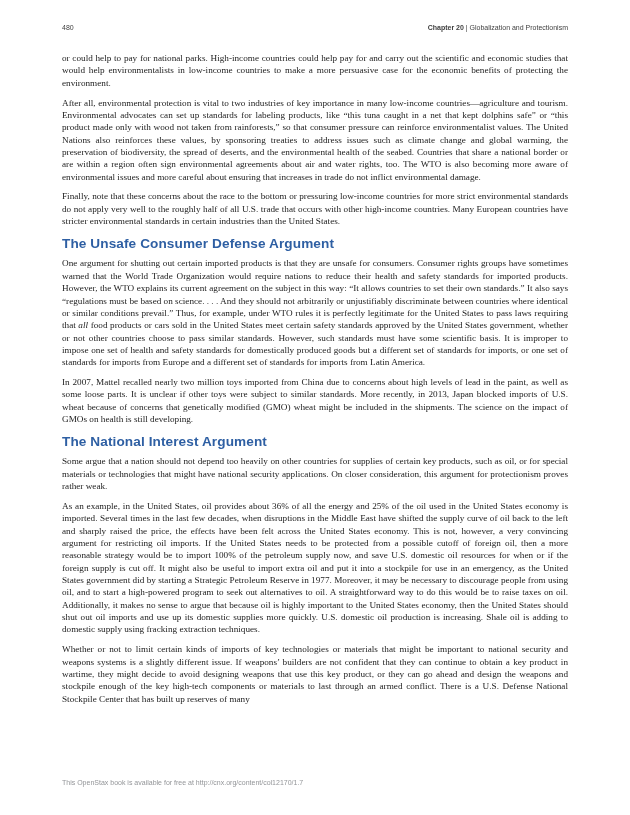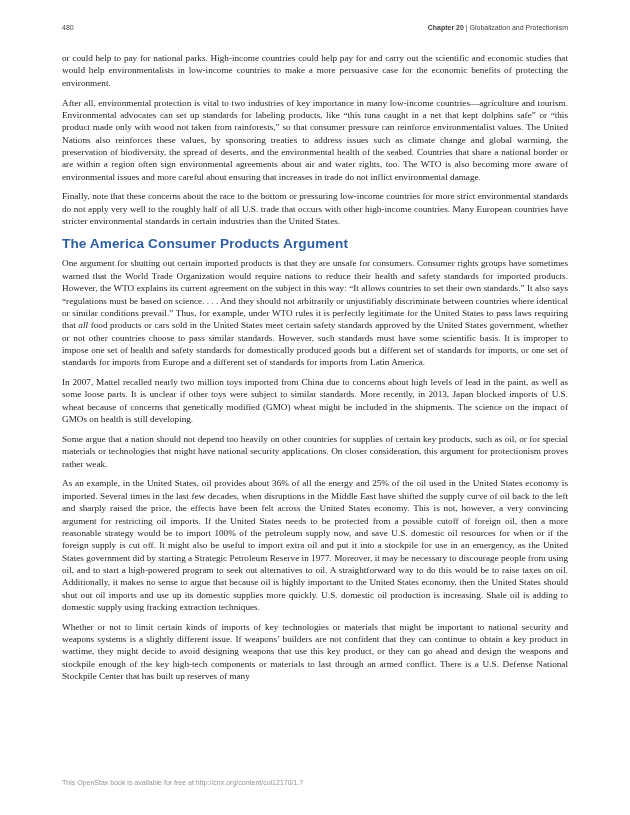--- a/index.html
+++ b/index.html
@@ -66,23 +66,24 @@
 
   <div class="running-header">
     <span>480</span>
     <span class="chapter-ref"><span class="bold">Chapter 20</span><span> | Globalization and Protectionism</span></span>
   </div>
 
   <div class="page-body">
     <p>or could help to pay for national parks. High-income countries could help pay for and carry out the scientific and economic studies that would help environmentalists in low-income countries to make a more persuasive case for the economic benefits of protecting the environment.</p>
     <p>After all, environmental protection is vital to two industries of key importance in many low-income countries—agriculture and tourism. Environmental advocates can set up standards for labeling products, like “this tuna caught in a net that kept dolphins safe” or “this product made only with wood not taken from rainforests,” so that consumer pressure can reinforce environmentalist values. The United Nations also reinforces these values, by sponsoring treaties to address issues such as climate change and global warming, the preservation of biodiversity, the spread of deserts, and the environmental health of the seabed. Countries that share a national border or are within a region often sign environmental agreements about air and water rights, too. The WTO is also becoming more aware of environmental issues and more careful about ensuring that increases in trade do not inflict environmental damage.</p>
     <p>Finally, note that these concerns about the race to the bottom or pressuring low-income countries for more strict environmental standards do not apply very well to the roughly half of all U.S. trade that occurs with other high-income countries. Many European countries have stricter environmental standards in certain industries than the United States.</p>
-    <h2 class="section-heading">The America Consumer Products Argument</h2>
+    <h2 class="section-heading">The Unsafe Consumer Defense Argument</h2>
     <p>One argument for shutting out certain imported products is that they are unsafe for consumers. Consumer rights groups have sometimes warned that the World Trade Organization would require nations to reduce their health and safety standards for imported products. However, the WTO explains its current agreement on the subject in this way: “It allows countries to set their own standards.” It also says “regulations must be based on science. . . . And they should not arbitrarily or unjustifiably discriminate between countries where identical or similar conditions prevail.” Thus, for example, under WTO rules it is perfectly legitimate for the United States to pass laws requiring that <em>all</em> food products or cars sold in the United States meet certain safety standards approved by the United States government, whether or not other countries choose to pass similar standards. However, such standards must have some scientific basis. It is improper to impose one set of health and safety standards for domestically produced goods but a different set of standards for imports, or one set of standards for imports from Europe and a different set of standards for imports from Latin America.</p>
     <p>In 2007, Mattel recalled nearly two million toys imported from China due to concerns about high levels of lead in the paint, as well as some loose parts. It is unclear if other toys were subject to similar standards. More recently, in 2013, Japan blocked imports of U.S. wheat because of concerns that genetically modified (GMO) wheat might be included in the shipments. The science on the impact of GMOs on health is still developing.</p>
+    <h2 class="section-heading">The National Interest Argument</h2>
     <p>Some argue that a nation should not depend too heavily on other countries for supplies of certain key products, such as oil, or for special materials or technologies that might have national security applications. On closer consideration, this argument for protectionism proves rather weak.</p>
     <p>As an example, in the United States, oil provides about 36% of all the energy and 25% of the oil used in the United States economy is imported. Several times in the last few decades, when disruptions in the Middle East have shifted the supply curve of oil back to the left and sharply raised the price, the effects have been felt across the United States economy. This is not, however, a very convincing argument for restricting oil imports. If the United States needs to be protected from a possible cutoff of foreign oil, then a more reasonable strategy would be to import 100% of the petroleum supply now, and save U.S. domestic oil resources for when or if the foreign supply is cut off. It might also be useful to import extra oil and put it into a stockpile for use in an emergency, as the United States government did by starting a Strategic Petroleum Reserve in 1977. Moreover, it may be necessary to discourage people from using oil, and to start a high-powered program to seek out alternatives to oil. A straightforward way to do this would be to raise taxes on oil. Additionally, it makes no sense to argue that because oil is highly important to the United States economy, then the United States should shut out oil imports and use up its domestic supplies more quickly. U.S. domestic oil production is increasing. Shale oil is adding to domestic supply using fracking extraction techniques.</p>
     <p>Whether or not to limit certain kinds of imports of key technologies or materials that might be important to national security and weapons systems is a slightly different issue. If weapons’ builders are not confident that they can continue to obtain a key product in wartime, they might decide to avoid designing weapons that use this key product, or they can go ahead and design the weapons and stockpile enough of the key high-tech components or materials to last through an armed conflict. There is a U.S. Defense National Stockpile Center that has built up reserves of many</p>
   </div>
 
   <div class="page-footer">This OpenStax book is available for free at http://cnx.org/content/col12170/1.7</div>
 
 </div>
 
 </body></html>

